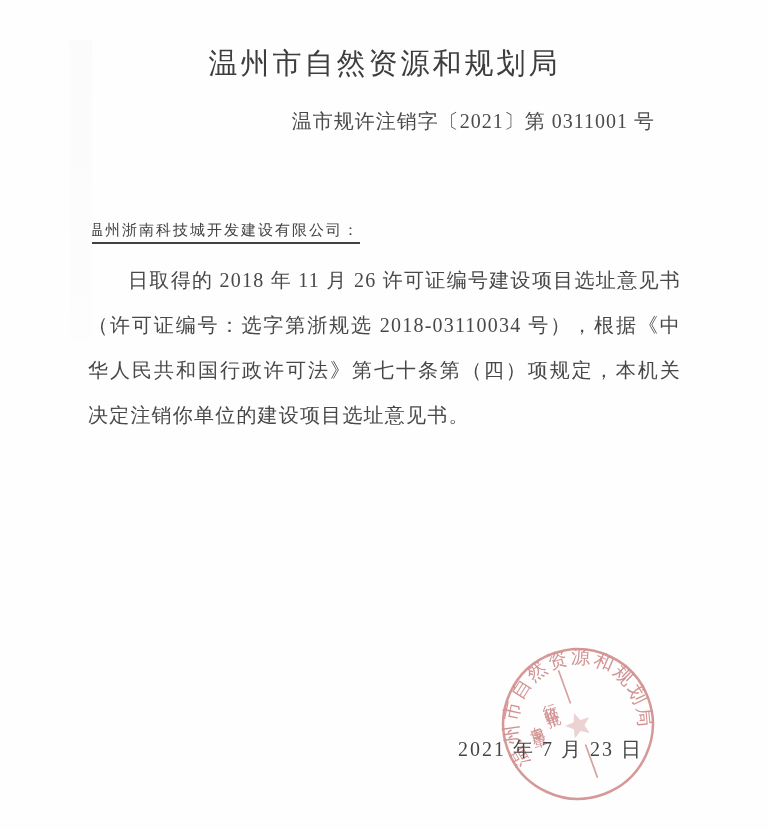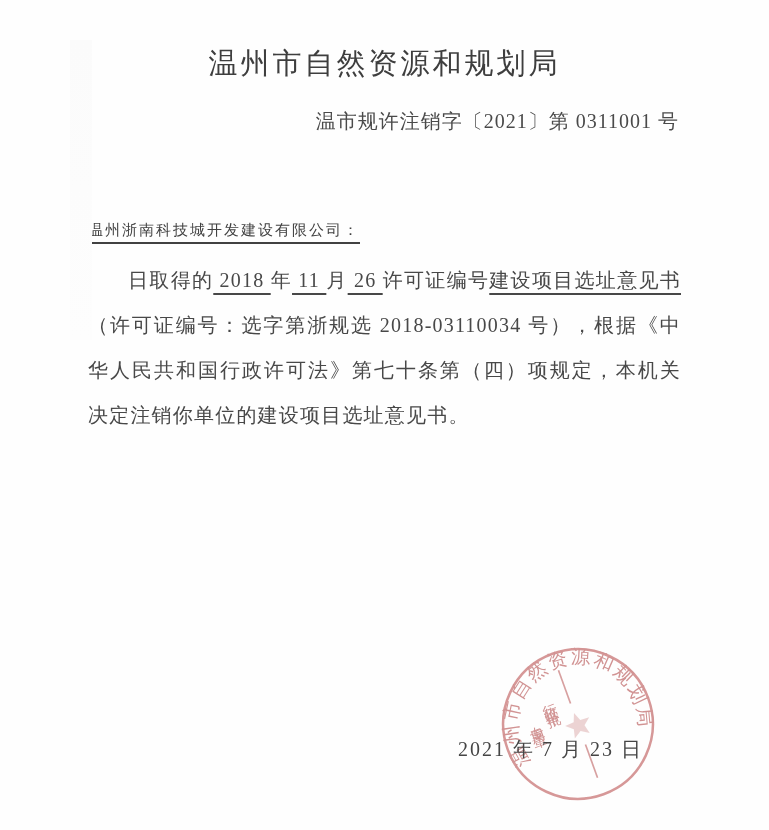--- a/index.html
+++ b/index.html
@@ -20,21 +20,21 @@
     text-align:center;
     font-size:29px;
     line-height:38px;
     letter-spacing:3px;
     color:#3e3e3e;
     font-weight:500;
   }
   .doc-number{
     margin-top:26px;
     text-align:right;
-    padding-right:90px;
+    padding-right:114px;
     font-size:20px;
     letter-spacing:1px;
     color:#4a4a4a;
   }
   .addressee{
     margin:86px 0 0 88px;
     font-size:15px;
     letter-spacing:2px;
     color:#414141;
     text-decoration:underline;
@@ -45,21 +45,20 @@
   .body-para{
     margin:18px 88px 0 88px;
     font-size:20px;
     line-height:45px;
     letter-spacing:1.2px;
     text-align:justify;
     text-indent:2em;
     color:#484848;
   }
   .u{
-    text-decoration:underline;
     text-underline-offset:6px;
     text-decoration-thickness:1.5px;
     margin-top:32px;
   }
   .issue-date{
     position:absolute;
     top:704px;
     right:126px;
     font-size:20px;
     letter-spacing:2px;

